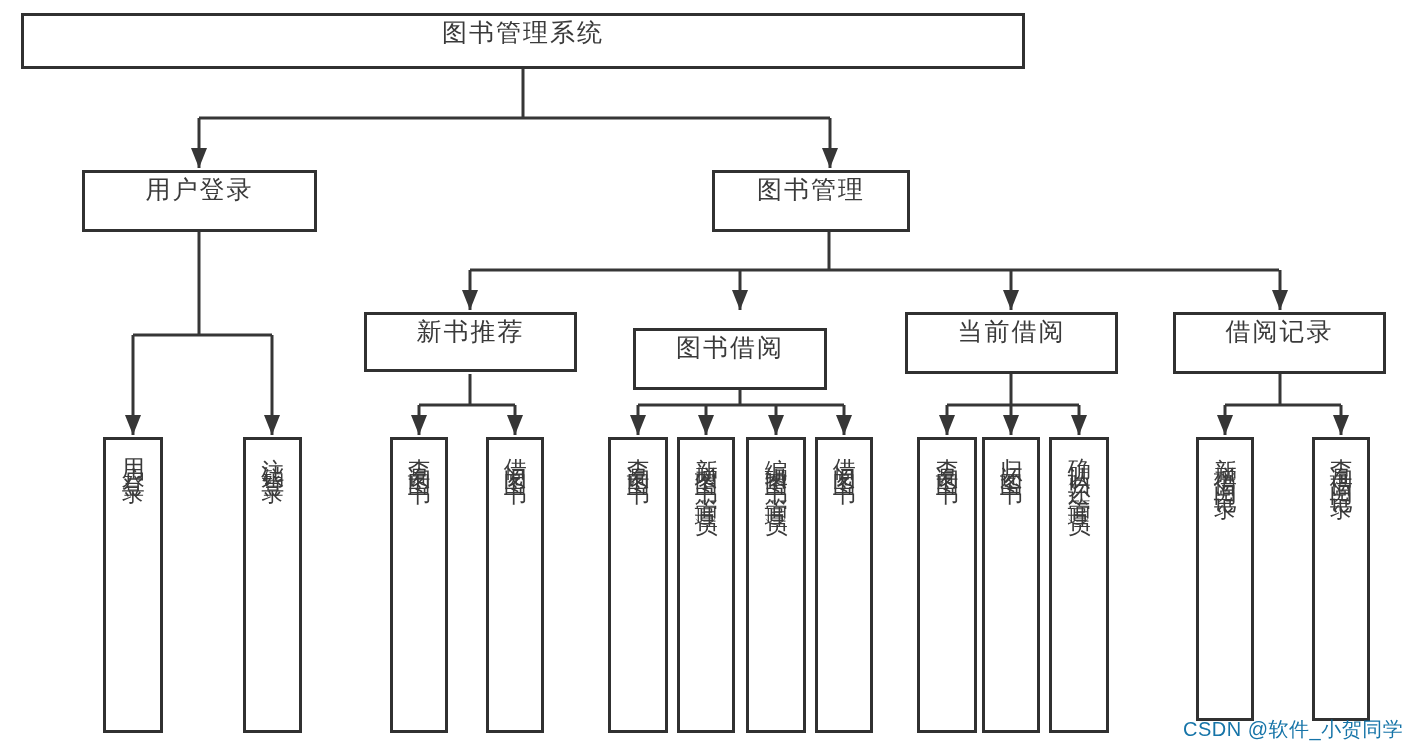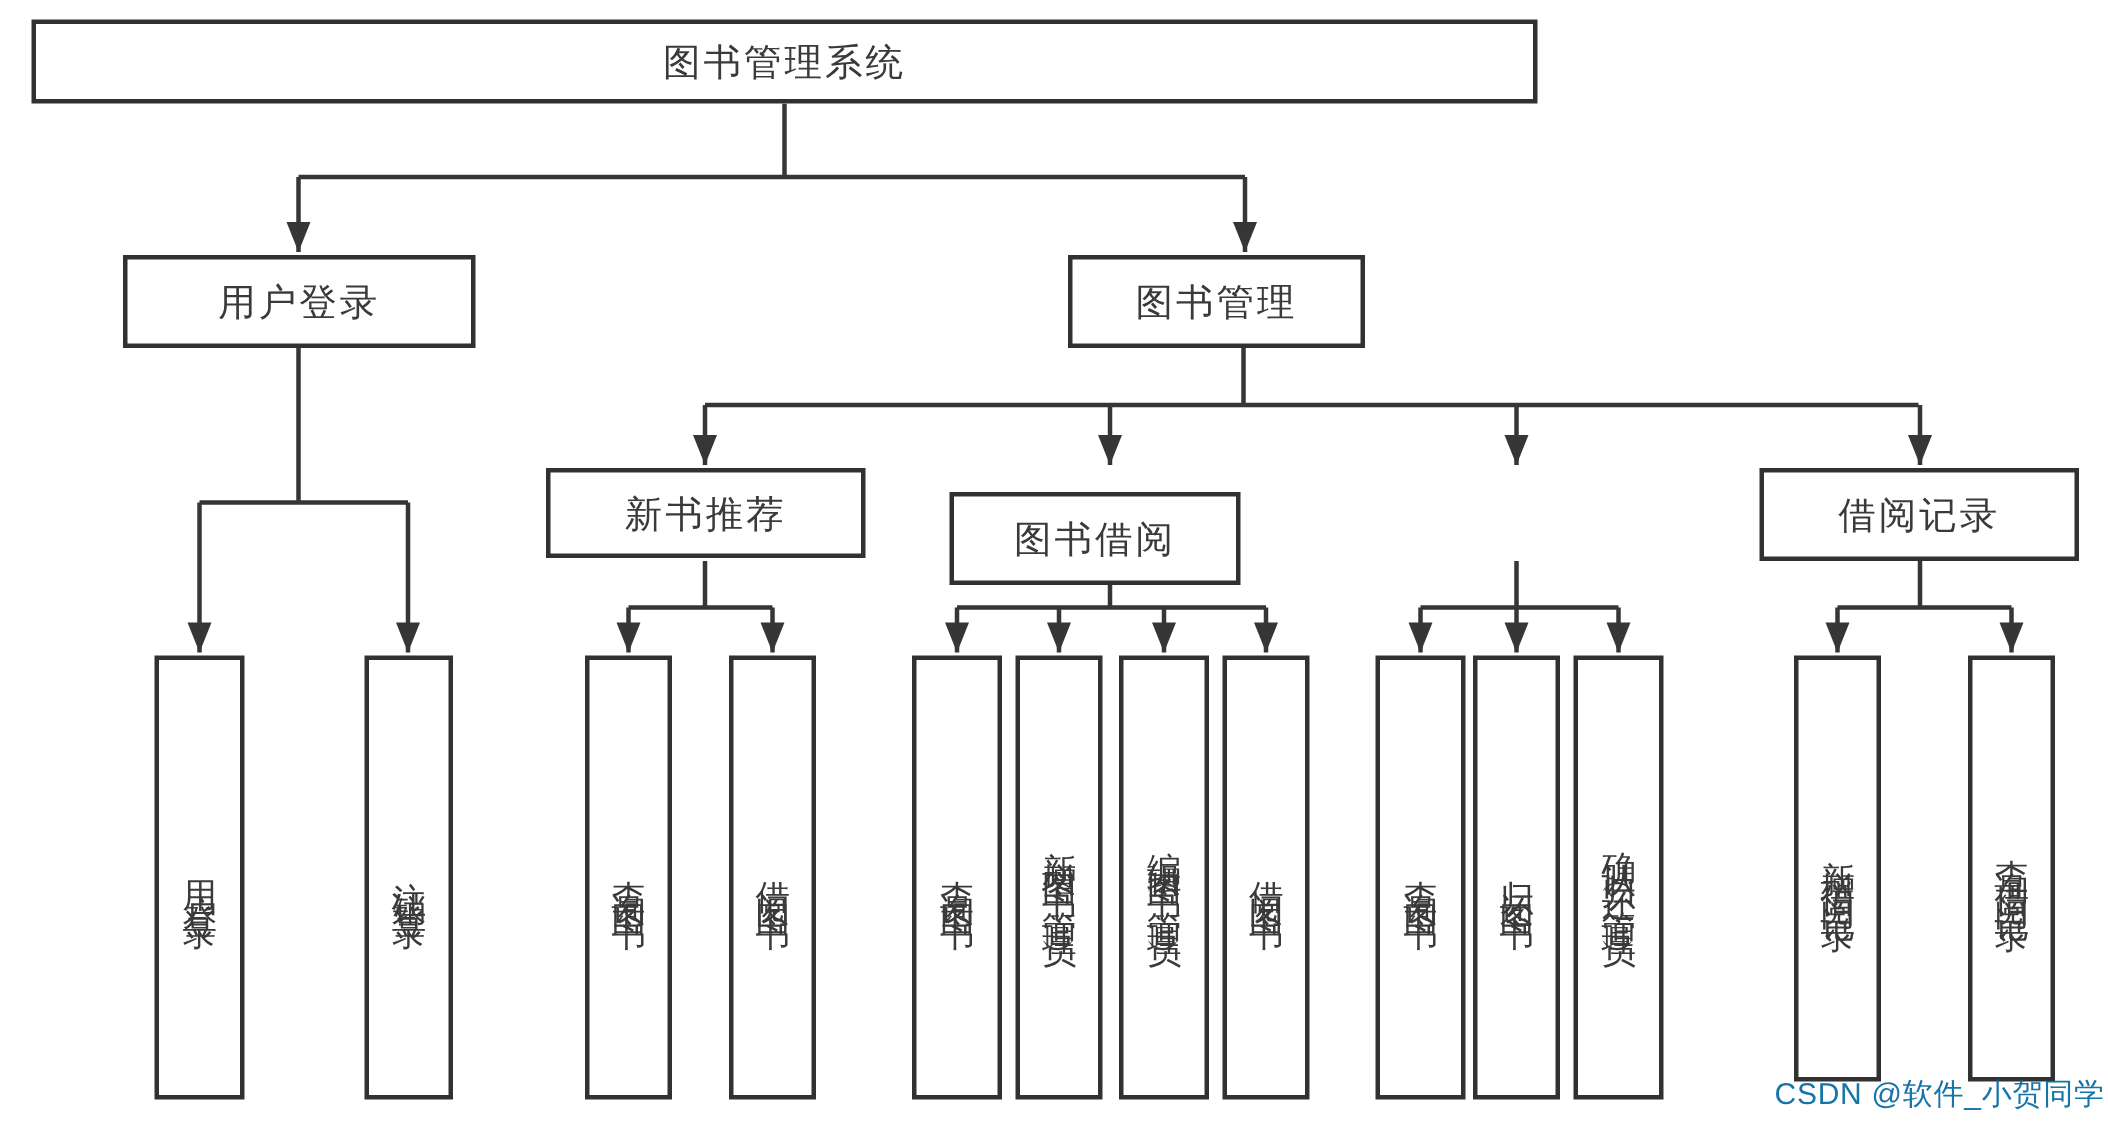--- a/index.html
+++ b/index.html
@@ -11,21 +11,20 @@
     color:#333333;
     overflow:hidden;
   }
   .wires{position:absolute;left:0;top:0;z-index:1;}
   .box{
     position:absolute;
     background:#ffffff;
     border:3px solid #313131;
     box-sizing:border-box;
     display:flex;
-    align-items:center;
     justify-content:center;
     z-index:2;
   }
   .hlabel{
     font-size:25px;
     letter-spacing:2px;
     color:#3a3a3a;
     white-space:nowrap;
   }
   .vtext{
@@ -99,20 +98,23 @@
   <div class="box" style="left:712px;top:170px;width:198px;height:62px">
     <span class="hlabel">图书管理</span>
   </div>
 
   <div class="box" style="left:364px;top:312px;width:213px;height:60px">
     <span class="hlabel">新书推荐</span>
   </div>
   <div class="box" style="left:633px;top:328px;width:194px;height:62px">
     <span class="hlabel">图书借阅</span>
   </div>
+  <div class="box" style="left:905px;top:312px;width:213px;height:62px">
+    <span class="hlabel">当前借阅</span>
+  </div>
   <div class="box" style="left:1173px;top:312px;width:213px;height:62px">
     <span class="hlabel">借阅记录</span>
   </div>
 
   <div class="box" style="left:103px;top:437px;width:60px;height:296px">
     <span class="vtext">用户登录</span>
   </div>
   <div class="box" style="left:243px;top:437px;width:59px;height:296px">
     <span class="vtext">注销登录</span>
   </div>

